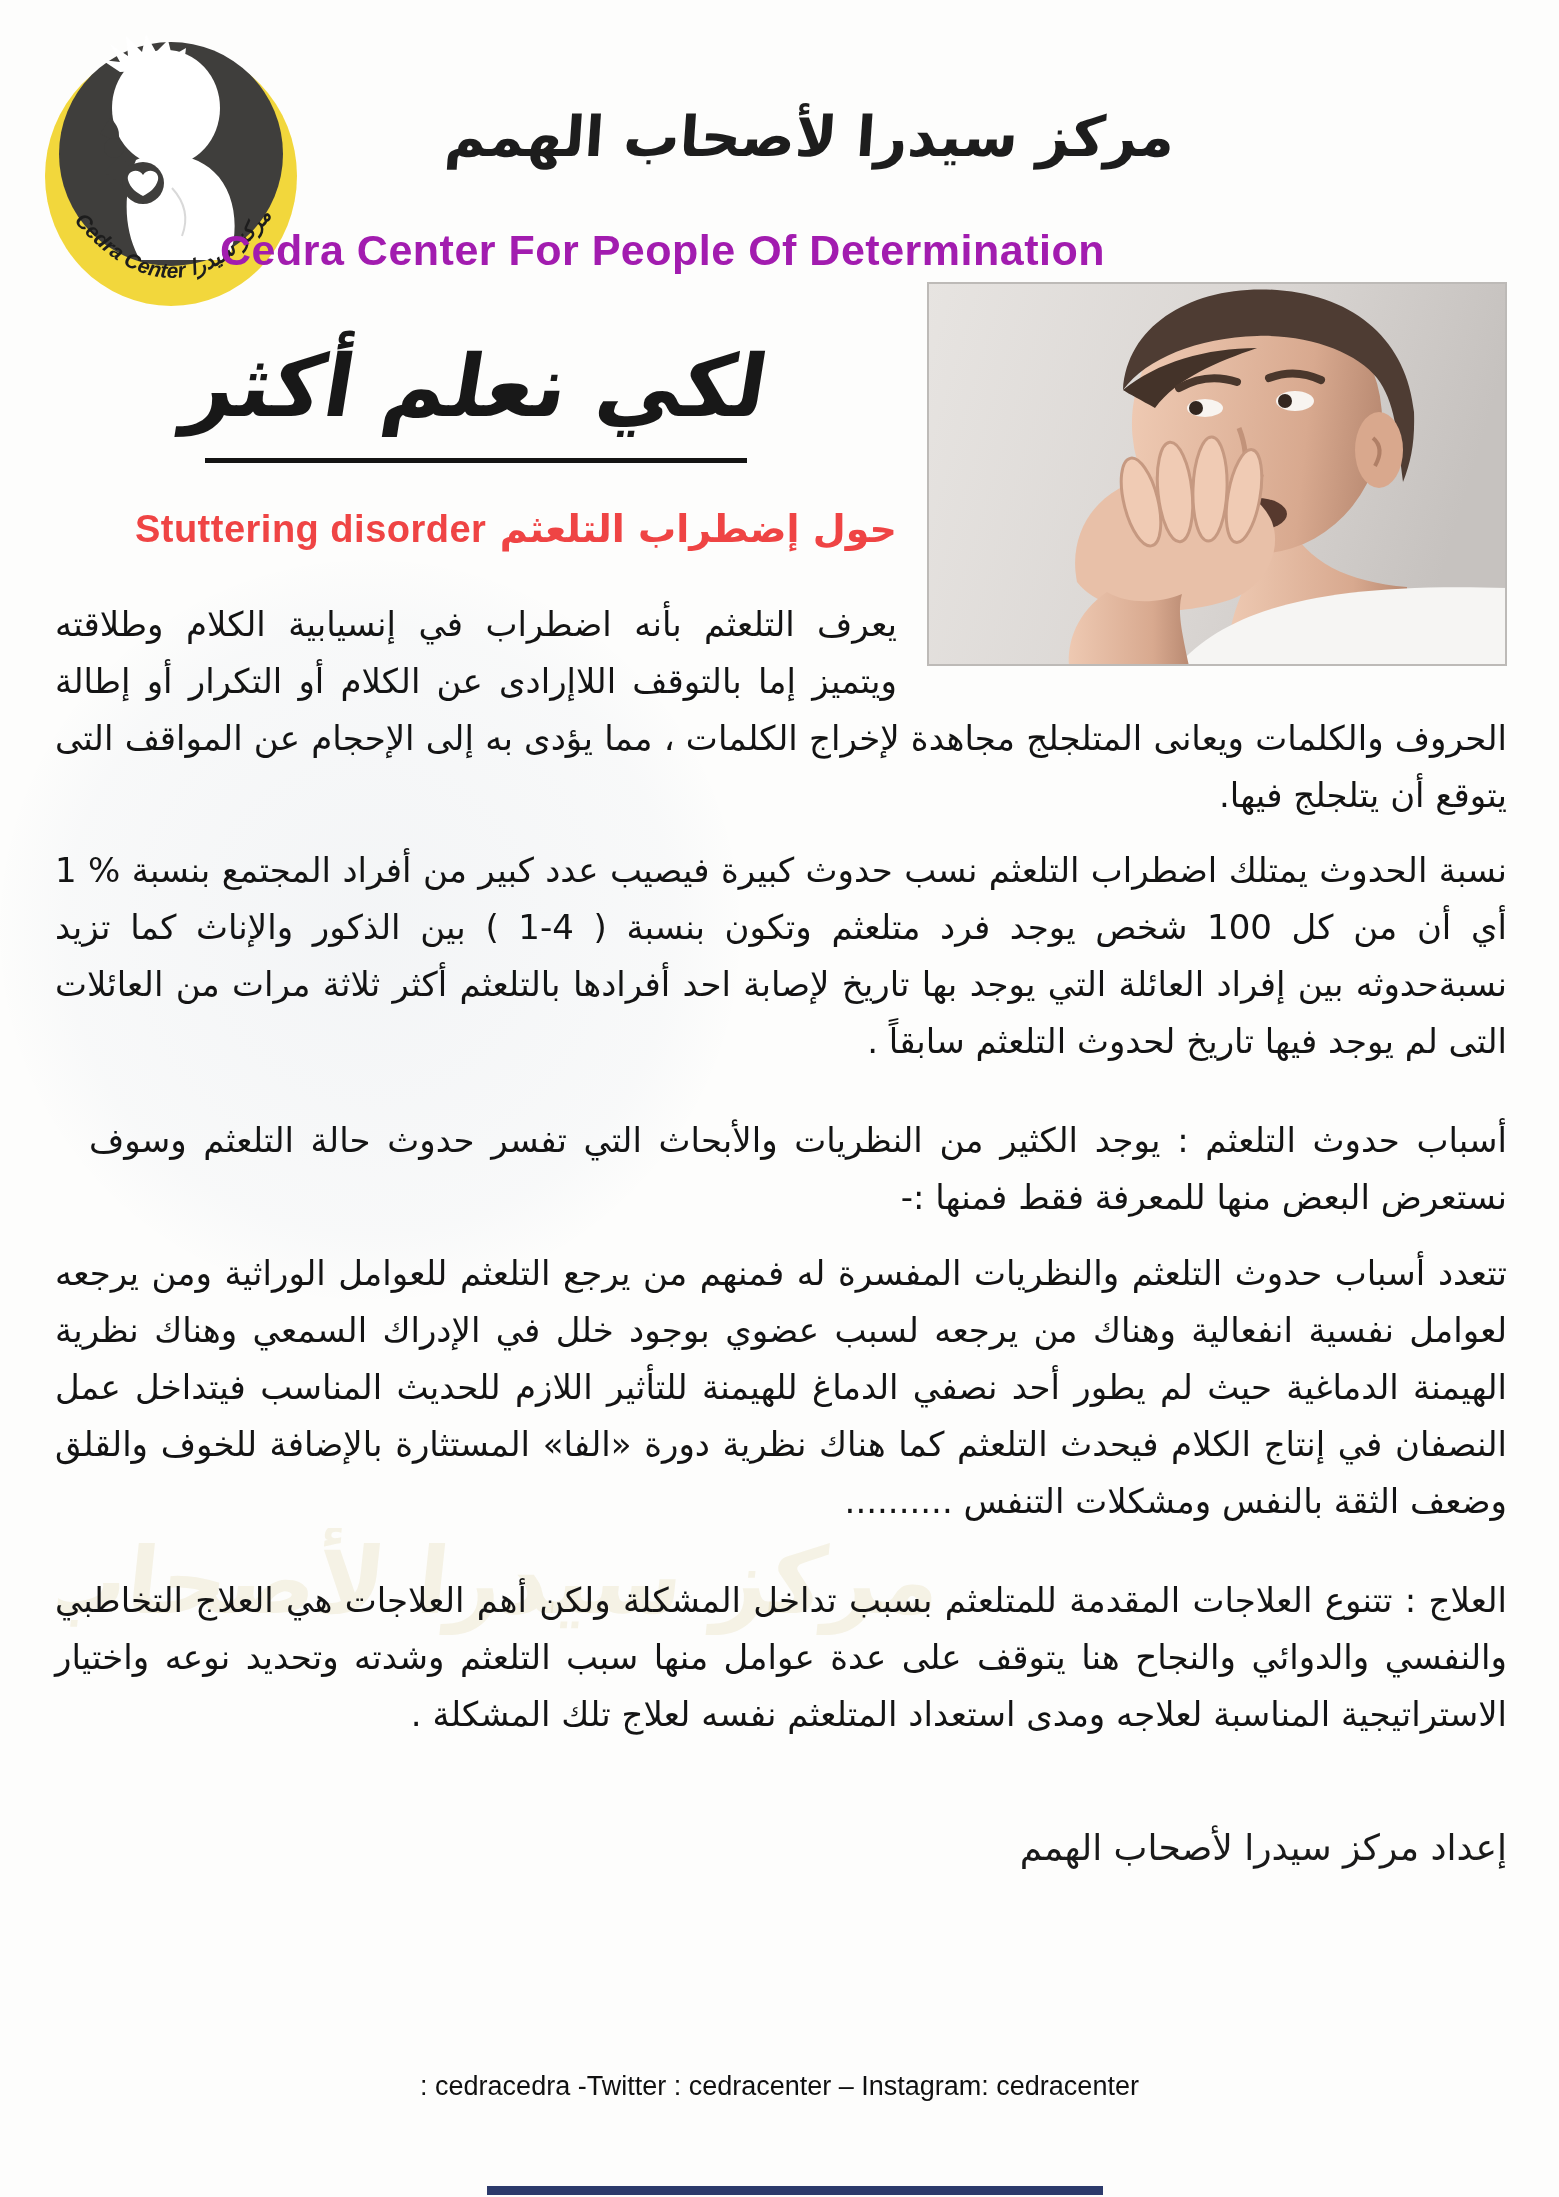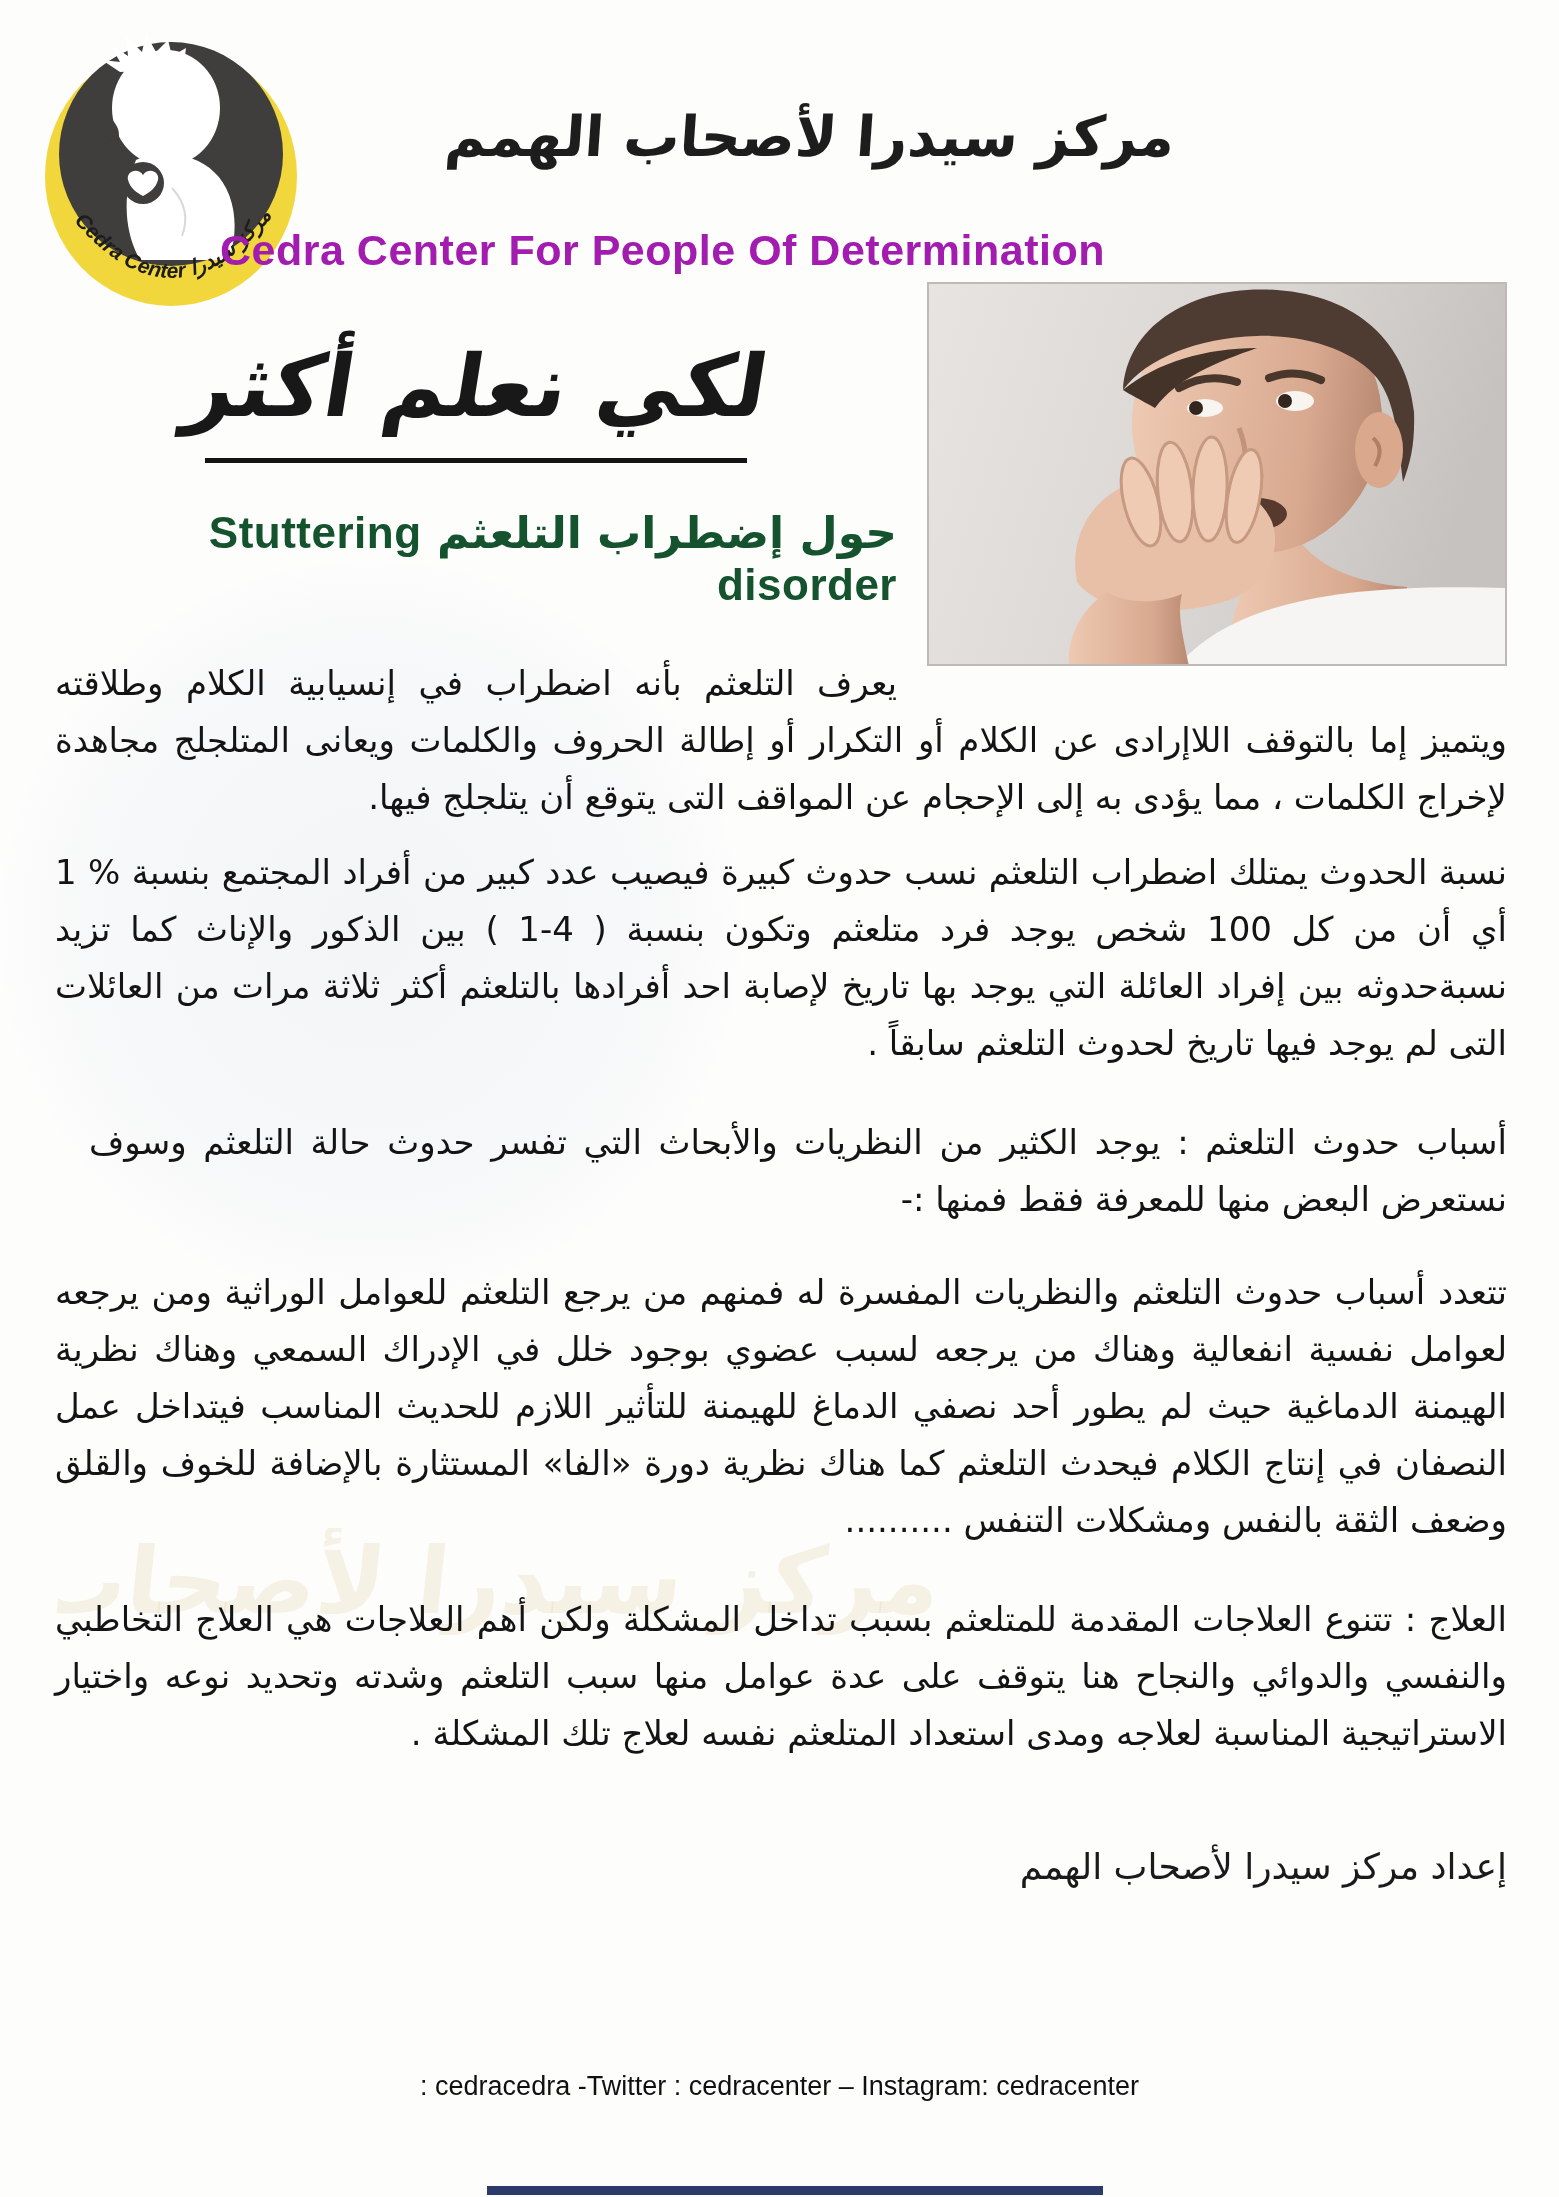--- a/index.html
+++ b/index.html
@@ -54,30 +54,30 @@
   .banner { text-align:center; margin-top:56px; }
   .banner-text {
     display:inline-block;
     font-size:86px; font-weight:bold; line-height:1.12; color:#181818;
     transform:skewX(-9deg);
     white-space:nowrap;
   }
   .banner-rule-row { text-align:center; margin-top:24px; line-height:0; }
   .banner-rule { display:inline-block; width:542px; height:5px; background:#141414; }
 
-  .heading { margin-top:44px; font-size:44px; font-weight:bold; line-height:1.18; color:#14532d; }
+  .heading { margin-top:44px; font-size:38px; font-weight:bold; line-height:1.18; color:#ef4444; }
   .heading-en { font-family:"Liberation Sans", sans-serif; letter-spacing:0.5px; }
 
   .body-par {
     font-size:34px; line-height:57px; text-align:justify; color:#141414;
     margin-top:18px;
   }
   .par-1 { margin-top:44px; }
   .par-3 { margin-top:42px;margin-left:34px; }
-  .par-4 { margin-top:36px; }
+  .par-4 { margin-top:19px; }
   .par-5 { margin-top:42px; }
 
   .byline {
     margin-top:84px; font-size:36px; color:#1a1a1a;
     text-align:right;
   }
 
   
   .footer {
     position:absolute; left:0; right:0; top:2066px; z-index:2;

